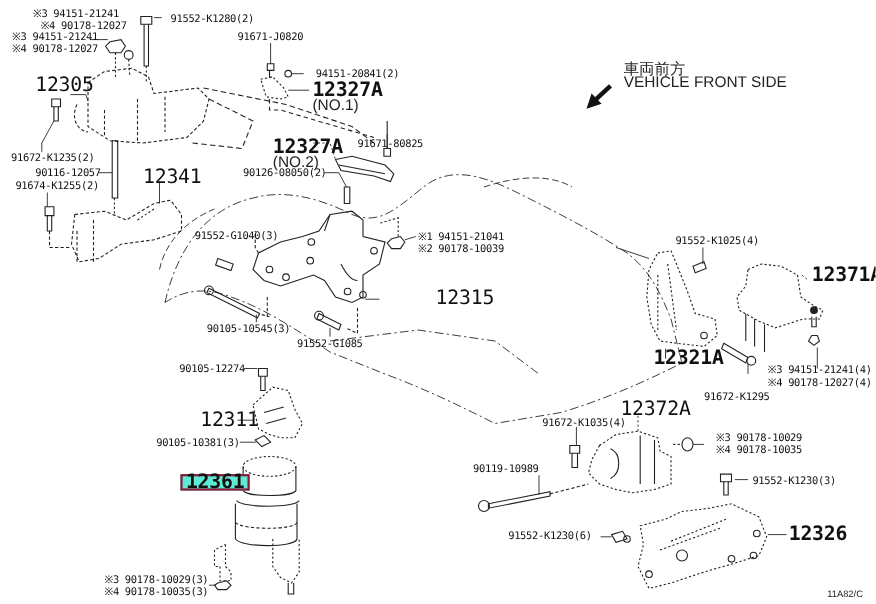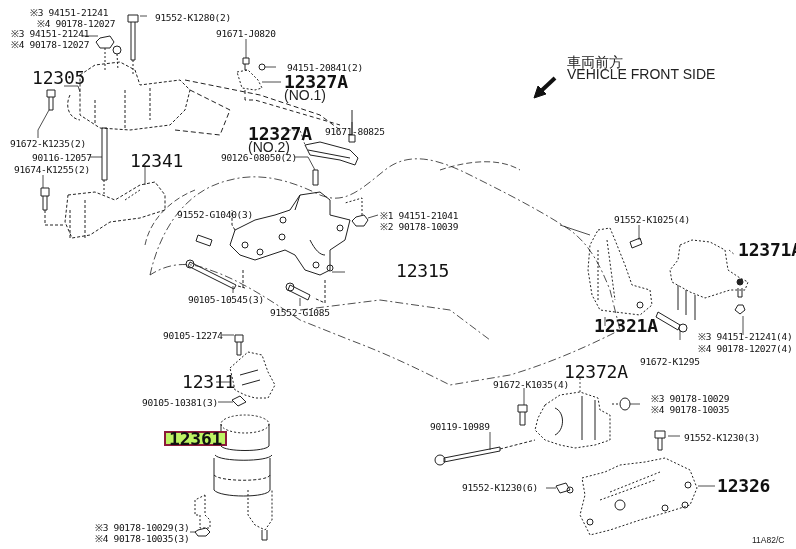--- a/index.html
+++ b/index.html
@@ -2,21 +2,21 @@
 <html><head>
 <meta charset="utf-8">
 <style>
   html, body { margin:0; padding:0; background:#ffffff; }
   body { width:796px; height:549px; position:relative; overflow:hidden; font-family:"DejaVu Sans Mono","Liberation Mono",monospace; }
   #canvas { position:absolute; left:0; top:0; width:796px; height:425px; }
   svg { position:absolute; left:0; top:0; }
   .lbl { position:absolute; font-family:"DejaVu Sans Mono","Liberation Mono",monospace; font-size:9.5px; color:#111; white-space:nowrap; line-height:11px; letter-spacing:-0.3px; }
   .big { font-size:18px; letter-spacing:-0.2px; }
   .sans { font-family:"Liberation Sans","DejaVu Sans",sans-serif; font-size:14px; color:#222; letter-spacing:0; }
-  .hl { border:2.5px solid #8b1a3a; padding:0 3px; background:#bef264; font-weight:bold; }
+  .hl { border:2.5px solid #8b1a3a; padding:0 3px; background:#5eead4; font-weight:bold; }
   .legend .row { display:block; font-family:"Liberation Sans","DejaVu Sans",sans-serif; font-size:8.5px; color:#333; line-height:10px; }
   .legend .row span { display:inline-block; }
 </style>
 </head>
 <body>
 
 <div id="canvas">
 
 <svg width="796" height="549" viewBox="0 0 796 549">
   <g fill="none" stroke="#222" stroke-width="1">

